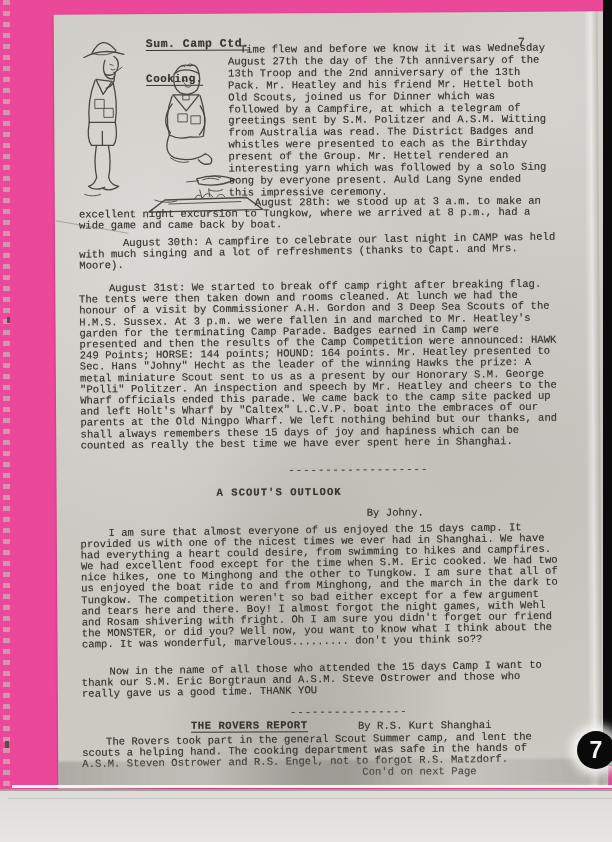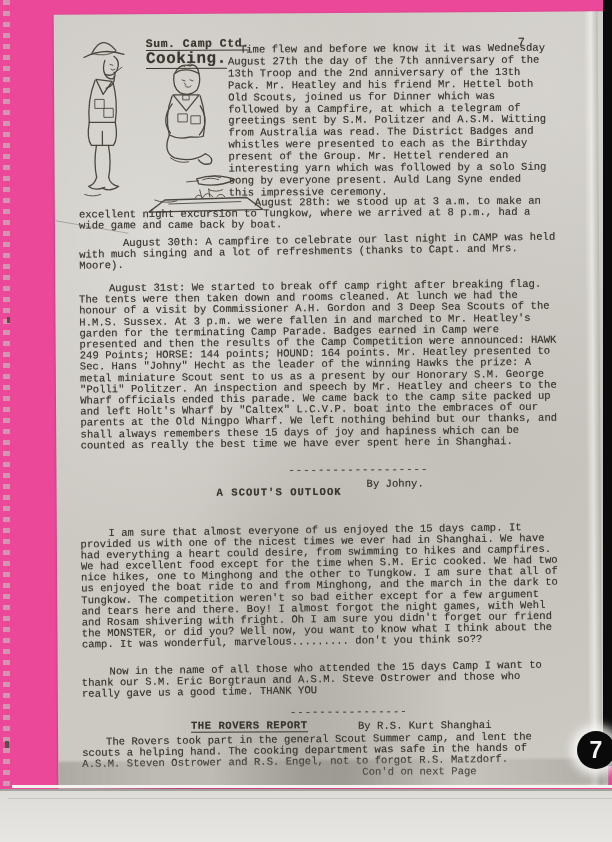--- a/index.html
+++ b/index.html
@@ -36,27 +36,27 @@
   .backdrop{position:absolute;left:0;top:791px;width:612px;height:51px;
     background:linear-gradient(#dddcd9,#e7e6e3);}
   
   .tw{position:absolute;font-size:10.6px;line-height:11.2px;color:#3a362f;
       text-shadow:0 0 .7px rgba(58,54,47,.55);}
   .tw-b{font-weight:700;}
   .ul{border-bottom:1.4px solid #3a362f;padding-bottom:0px;}
   #intro{left:174px;top:31px;width:324px;line-height:11.9px;text-indent:12px;}
   #pagenum{left:464px;top:26px;font-size:12px;}
   #heading{left:92px;top:24px;font-size:11.5px;letter-spacing:.5px;}
-  #cooking{left:92px;top:40px;font-size:16px;letter-spacing:.5px;}
+  #cooking{left:92px;top:60px;font-size:11px;letter-spacing:.5px;}
   #aug28{left:24px;top:184px;width:480px;text-indent:176px;}
   #aug30{left:24px;top:222px;width:480px;text-indent:44px;transform:rotate(-0.5deg);}
   #aug31{left:24px;top:268px;width:481px;text-indent:30px;transform:rotate(-0.25deg);}
   #sep1{left:232px;top:452px;letter-spacing:1px;}
   #outlook-title{left:160px;top:474px;letter-spacing:1px;text-align:right;}
-  #outlook-byline{left:310px;top:466px;}
+  #outlook-byline{left:310px;top:495px;}
   #outlook-body{left:24px;top:512px;width:481px;text-indent:28px;line-height:11.1px;
     transform:rotate(-0.45deg);}
   #thanks{left:24px;top:650px;width:481px;text-indent:28px;transform:rotate(-0.55deg);}
   #sep2{left:232px;top:694px;letter-spacing:1px;}
   #rovers-title{left:133px;top:707px;letter-spacing:.5px;}
   #rovers-byline{left:300px;top:708px;}
   #rovers-body{left:24px;top:721px;width:481px;text-indent:24px;transform:rotate(-0.35deg);}
   #rovers-footer{left:304px;top:754px;}
   
   .sketch{position:absolute;}

